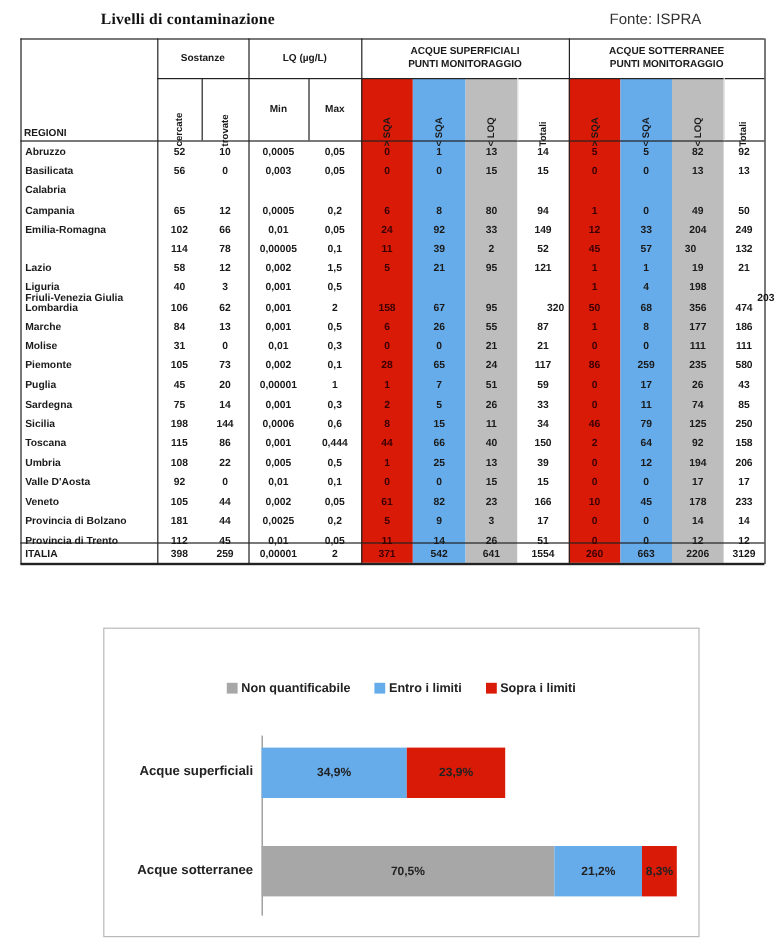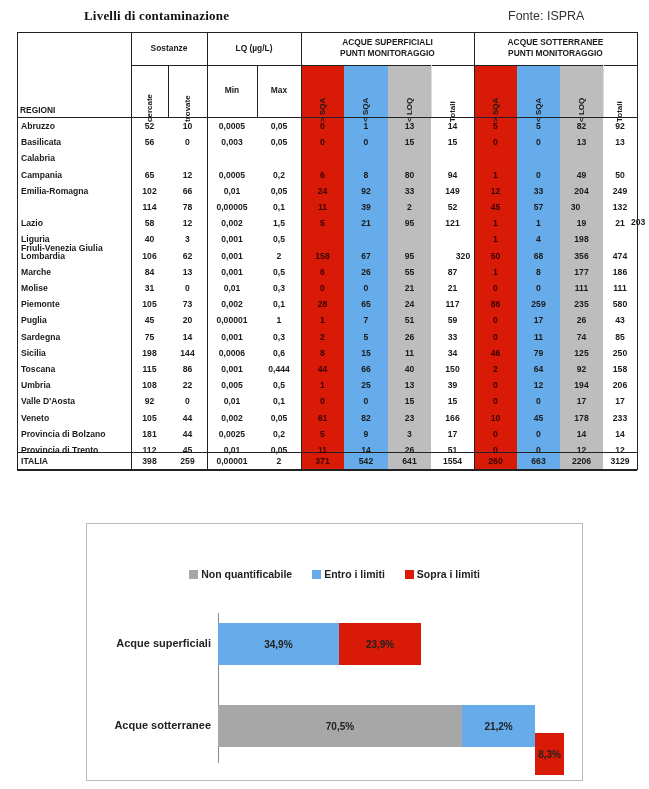--- a/index.html
+++ b/index.html
@@ -171,21 +171,21 @@
     <div class="cell" style="left: 151px; top: 199.4px; width: 39px; height: 16.2px; line-height: 16.2px;">3</div>
     <div class="cell" style="left: 190px; top: 199.4px; width: 50px; height: 16.2px; line-height: 16.2px;">0,001</div>
     <div class="cell" style="left: 240px; top: 199.4px; width: 44px; height: 16.2px; line-height: 16.2px;">0,5</div>
     <div class="cell" style="left: 284px; top: 199.4px; width: 43px; height: 16.2px; line-height: 16.2px; color: rgb(58, 0, 0);"></div>
     <div class="cell" style="left: 327px; top: 199.4px; width: 44px; height: 16.2px; line-height: 16.2px;"></div>
     <div class="cell" style="left: 371px; top: 199.4px; width: 43px; height: 16.2px; line-height: 16.2px;"></div>
     <div class="cell" style="left: 414px; top: 199.4px; width: 43px; height: 16.2px; line-height: 16.2px;"></div>
     <div class="cell" style="left: 457px; top: 199.4px; width: 43px; height: 16.2px; line-height: 16.2px; color: rgb(58, 0, 0);">1</div>
     <div class="cell" style="left: 500px; top: 199.4px; width: 43px; height: 16.2px; line-height: 16.2px;">4</div>
     <div class="cell" style="left: 543px; top: 199.4px; width: 43px; height: 16.2px; line-height: 16.2px;">198</div>
-    <div class="cell" style="left: 586px; top: 182px; width: 34px; height: 16.2px; line-height: 16.2px; padding-left: 28px;">203</div>
+    <div class="cell" style="left: 586px; top: 208px; width: 34px; height: 16.2px; line-height: 16.2px; padding-left: 28px;">203</div>
     <div class="cell left" style="left: 0px; top: 215.6px; width: 114px; height: 16.2px; line-height: 16.2px;">Lombardia</div>
     <div class="cell" style="left: 114px; top: 215.6px; width: 37px; height: 16.2px; line-height: 16.2px;">106</div>
     <div class="cell" style="left: 151px; top: 215.6px; width: 39px; height: 16.2px; line-height: 16.2px;">62</div>
     <div class="cell" style="left: 190px; top: 215.6px; width: 50px; height: 16.2px; line-height: 16.2px;">0,001</div>
     <div class="cell" style="left: 240px; top: 215.6px; width: 44px; height: 16.2px; line-height: 16.2px;">2</div>
     <div class="cell" style="left: 284px; top: 215.6px; width: 43px; height: 16.2px; line-height: 16.2px; color: rgb(58, 0, 0);">158</div>
     <div class="cell" style="left: 327px; top: 215.6px; width: 44px; height: 16.2px; line-height: 16.2px;">67</div>
     <div class="cell" style="left: 371px; top: 215.6px; width: 43px; height: 16.2px; line-height: 16.2px;">95</div>
     <div class="cell" style="left: 414px; top: 215.6px; width: 43px; height: 16.2px; line-height: 16.2px; padding-left: 21px;">320</div>
     <div class="cell" style="left: 457px; top: 215.6px; width: 43px; height: 16.2px; line-height: 16.2px; color: rgb(58, 0, 0);">50</div>
@@ -369,16 +369,16 @@
   <div id="bars">
       <div class="cat" style="left: 0px; top: 113px;">Acque superficiali</div>
       <div class="bar" style="top: 99px;">
         <div class="seg" style="width: 34.9%; background: rgb(102, 172, 234);">34,9%</div>
         <div class="seg" style="width: 23.9%; background: rgb(216, 26, 6);">23,9%</div>
       </div>
       <div class="cat" style="left: 0px; top: 195px;">Acque sotterranee</div>
       <div class="bar" style="top: 181px;">
         <div class="seg" style="width: 70.5%; background: rgb(167, 167, 167);">70,5%</div>
         <div class="seg" style="width: 21.2%; background: rgb(102, 172, 234);">21,2%</div>
-        <div class="seg" style="width: 8.3%; background: rgb(216, 26, 6); margin-top: 28px;">8,3%</div>
+        <div class="seg" style="width: 8.3%; background: rgb(216, 26, 6);">8,3%</div>
       </div>
     </div>
 </div>
 
 </body></html>

